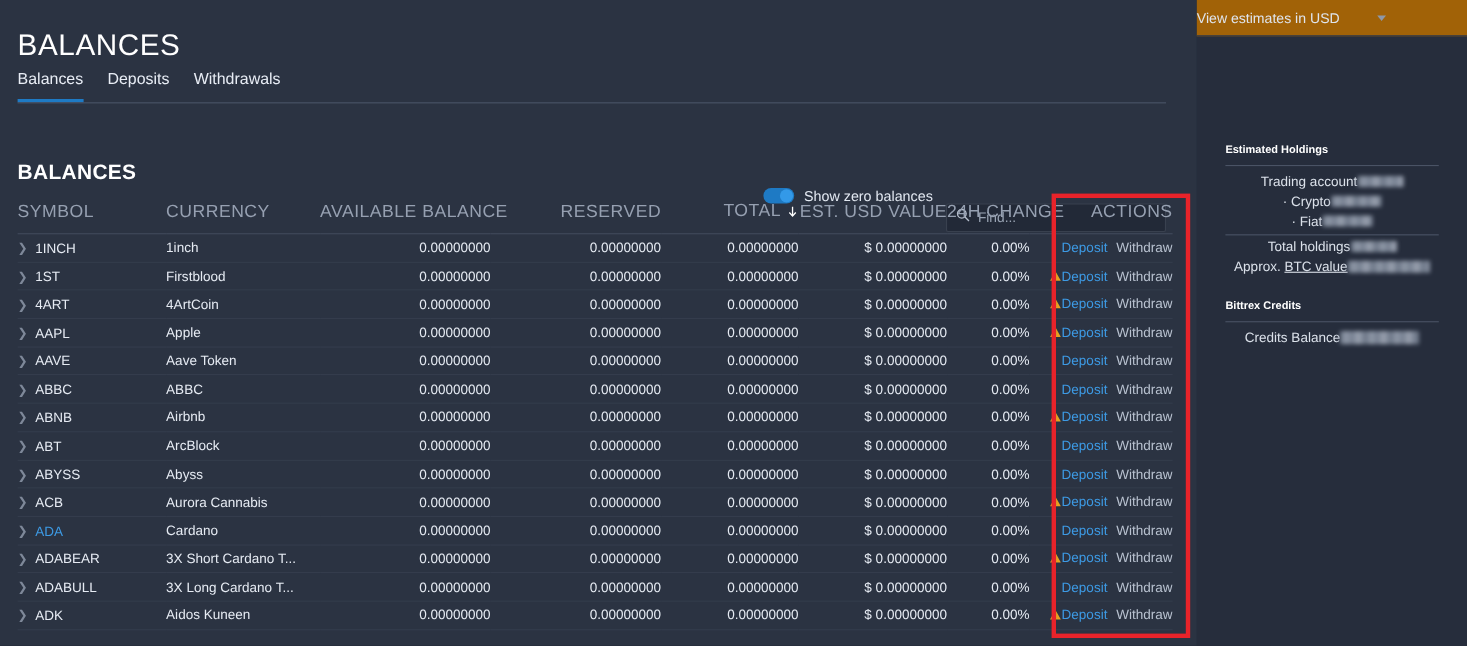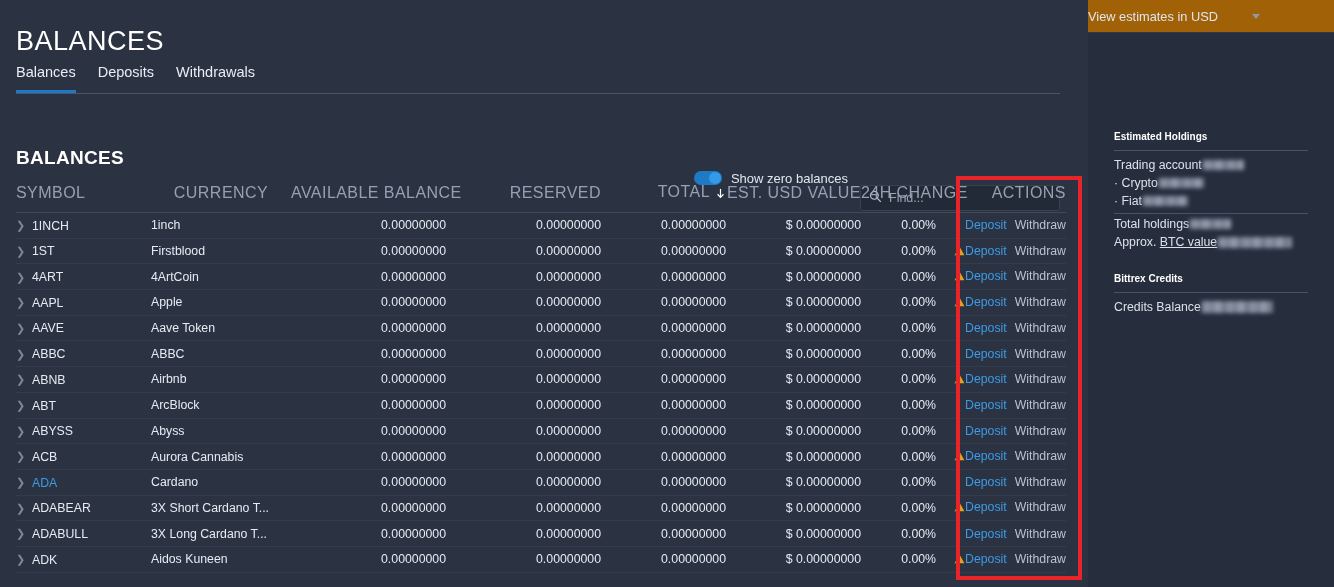--- a/index.html
+++ b/index.html
@@ -96,21 +96,21 @@
   col.c-resv  { width: 155px; }
   col.c-total { width: 125px; }
   col.c-usd   { width: 135px; }
   col.c-chg   { width: 75px; }
   col.c-act   { width: 130px; }
   .ta-r { text-align: right; }
   th.ta-r { padding-right: 0; }
   td.num { text-align: right; padding-right: 0; }
   td.cell-sym { padding-left: 0; }
   th.h-sym { text-align: left; padding-left: 6px; }
-  th.h-cur { text-align: center; margin-left: 36px; }
+  th.h-cur { text-align: left; margin-left: 36px; }
   th.h-act { text-align: right; padding-right: 18px; }
 
   .chev {
     display: inline-block; width: 16px; color: #7e8899;
     font-size: 11px; vertical-align: middle;
   }
   .symtext { display: inline-block; vertical-align: middle; }
   .symtext.hl { color: #3d9ae4; }
   .cur { color: #e6ebf3; padding-left: 0; }
 
@@ -141,21 +141,21 @@
   .sb-header .caret {
     margin-left: 10px; border-left: 4px solid transparent;
     border-right: 4px solid transparent; border-top: 5px solid #8e98a8;
   }
   .sb-body { padding: 0 26px; }
   .sb-sec-title {
     font-size: 10px; font-weight: bold; color: #ffffff;
     padding-bottom: 8px; border-bottom: 1px solid #4a5365;
   }
   .sb-row {
-    display: flex; align-items: center; justify-content: flex-start;
+    display: flex; align-items: center; justify-content: center;
     font-size: 12.3px; color: #dbe1ea; height: 18px;
   }
   .sb-row.divider { border-top: 1px solid #4a5365; }
   .blur {
     height: 10px; border-radius: 1px;
     background: repeating-linear-gradient(90deg,#707a8b 0px,#9aa3b2 6px,#7b8596 11px,#a5adbb 17px,#737d8e 23px);
     filter: blur(2.1px); opacity: .92;
   }
   .blur.w1 { width: 42px; }
   .blur.w2 { width: 46px; }

